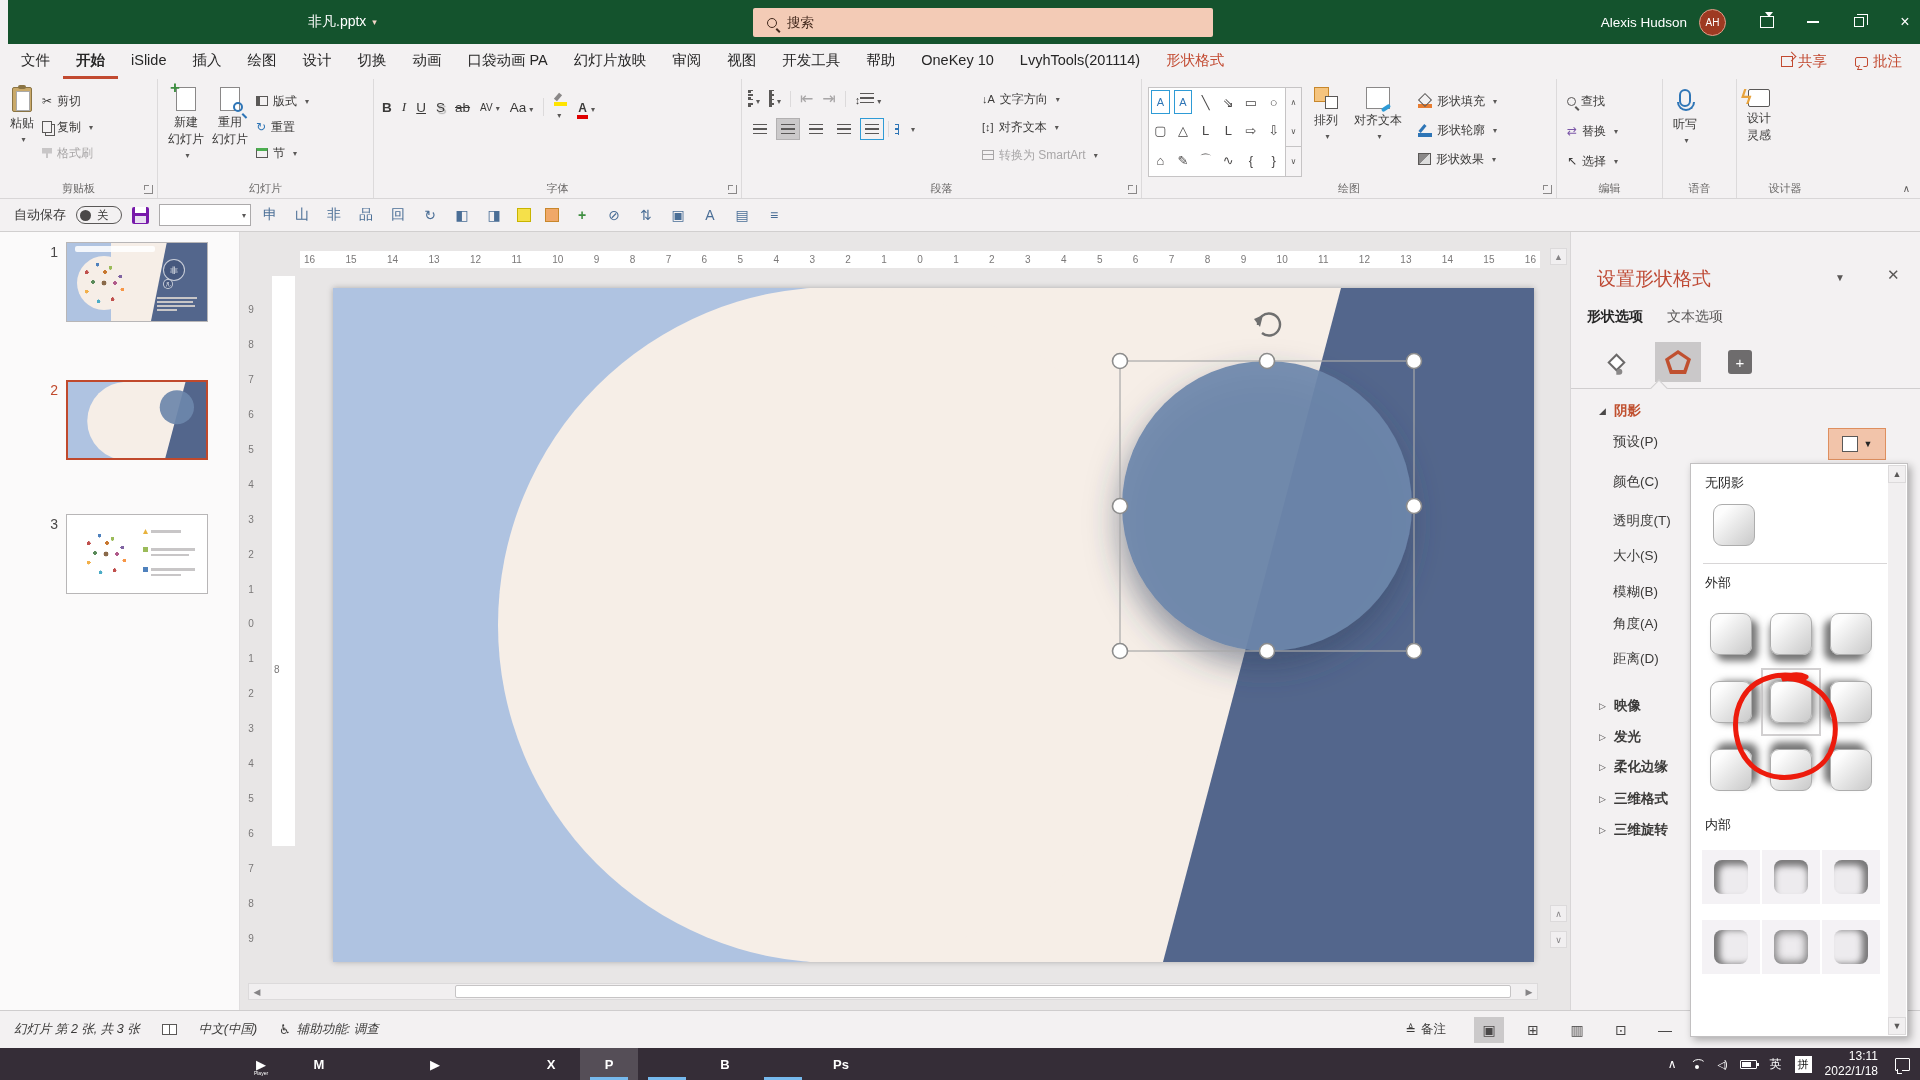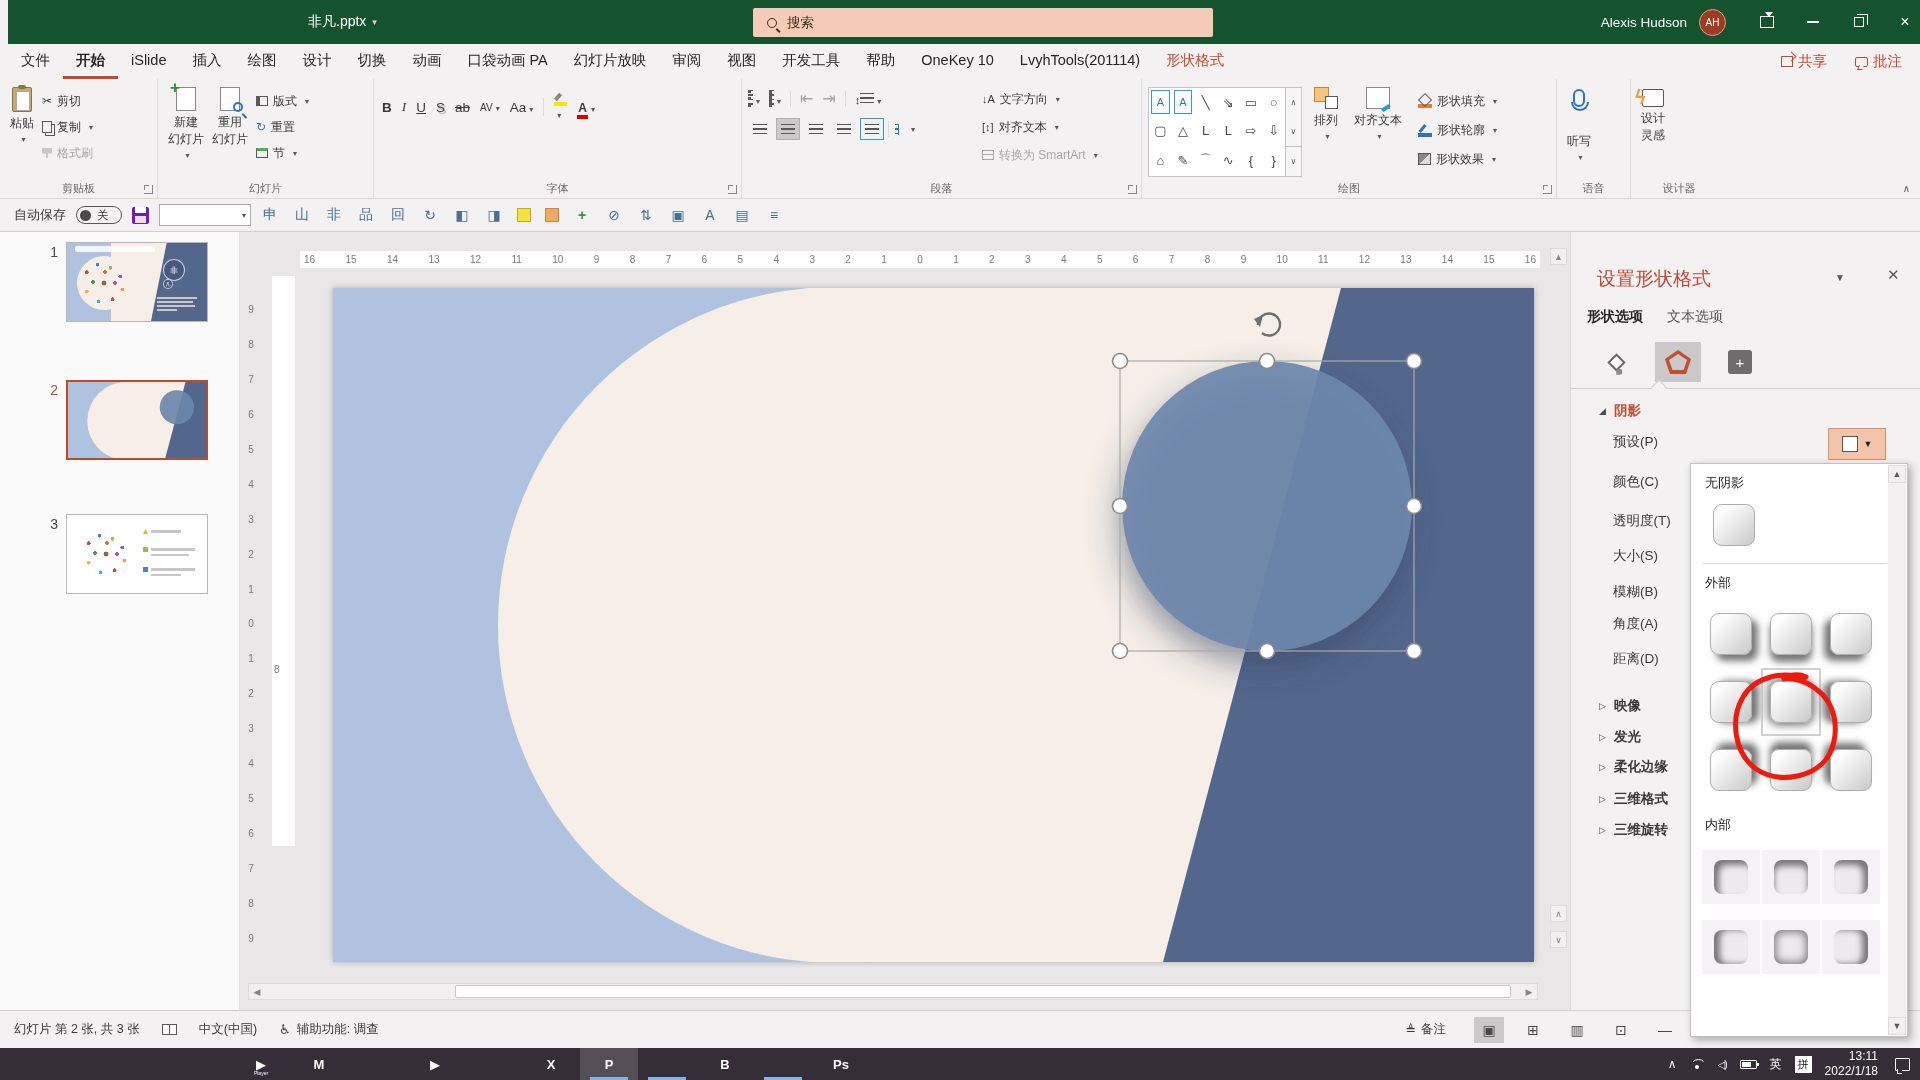--- a/index.html
+++ b/index.html
@@ -202,21 +202,21 @@
   .cell.in-l  .itile { box-shadow:inset 6px 0 6px rgba(70,70,70,.7); }
   .cell.in-c  .itile { box-shadow:inset 0 0 8px 2px rgba(70,70,70,.7); }
   .cell.in-r  .itile { box-shadow:inset -6px 0 6px rgba(70,70,70,.7); }
   #fl-scroll { position:absolute; right:1px; top:1px; bottom:1px; width:18px; background:#F1EFF0; font-size:9px; color:#5A5857; }
   #fl-scroll .fs-up { position:absolute; top:0; left:0; right:0; height:18px; display:flex; align-items:center; justify-content:center; border:1px solid #DCDADB; }
   #fl-scroll .fs-dn { position:absolute; bottom:0; left:0; right:0; height:18px; display:flex; align-items:center; justify-content:center; border:1px solid #DCDADB; }
   #red-annot { position:absolute; left:1726px; top:668px; width:120px; height:122px; z-index:60; pointer-events:none; }
 
   
   #statusbar { position:absolute; left:0; top:1010px; width:1920px; height:38px; background:#F3F1F2; border-top:1px solid #CFCDCE; display:flex; align-items:center; font-size:12.5px; color:#3B3A39; }
-  #statusbar .left { display:flex; align-items:center; gap:22px; padding-left:14px; }
+  #statusbar .left { display:flex; align-items:center; gap:22px; padding-left:14px;font-style:italic; }
   .ic-book { width:15px; height:11px; background:#fff; border:1.4px solid #5A5857; position:relative; }
   .ic-book::after { content:""; position:absolute; left:6px; top:0; width:1.4px; height:9px; background:#5A5857; }
   #statusbar .right { position:absolute; right:240px; display:flex; align-items:center; gap:14px; }
   .viewbtn { width:30px; height:26px; display:flex; align-items:center; justify-content:center; font-size:14px; color:#4A4848; }
   .viewbtn.selected { background:#CBC9CA; }
   .notesbtn { display:flex; align-items:center; gap:5px; margin-right:14px; }
 
   
   #taskbar { position:absolute; left:0; top:1048px; width:1920px; height:32px; background:#352D37; display:flex; align-items:center; }
   #task-icons { display:flex; align-items:center; height:32px; }
@@ -514,25 +514,42 @@
           <div class="smallbtn dd">
               <span class="ic-effects"></span>
               <span>形状效果</span>
             </div>
         </div>
       </div>
       <div class="glabel">绘图</div>
       <div class="launcher"></div>
     </div>
 
+    <div class="rgroup" style="width:106px">
+      <div style="display:flex;flex-direction:column;gap:6px;margin-top:4px">
+        <div class="smallbtn">
+            <span class="ic-mag2"></span>
+            <span>查找</span>
+          </div>
+        <div class="smallbtn dd">
+            <span style="color:#7B56A8;font-size:12px">⇄</span>
+            <span>替换</span>
+          </div>
+        <div class="smallbtn dd">
+            <span style="font-size:12px">↖</span>
+            <span>选择</span>
+          </div>
+      </div>
+      <div class="glabel">编辑</div>
+    </div>
 
     <div class="rgroup" style="width:74px">
       <div class="bigbtn dd" style="margin:2px auto 0">
         <span class="ic-mic"></span>
-        <span style="margin-top:23px">听写</span>
+        <span style="margin-top:6px">听写</span>
       </div>
       <div class="glabel">语音</div>
     </div>
 
     <div class="rgroup" style="width:96px;border-right:none">
       <div class="bigbtn" style="margin:2px auto 0">
         <span class="ic-design"></span>
         <span><span>设计</span><br><span>灵感</span></span>
       </div>
       <div class="glabel">设计器</div>

